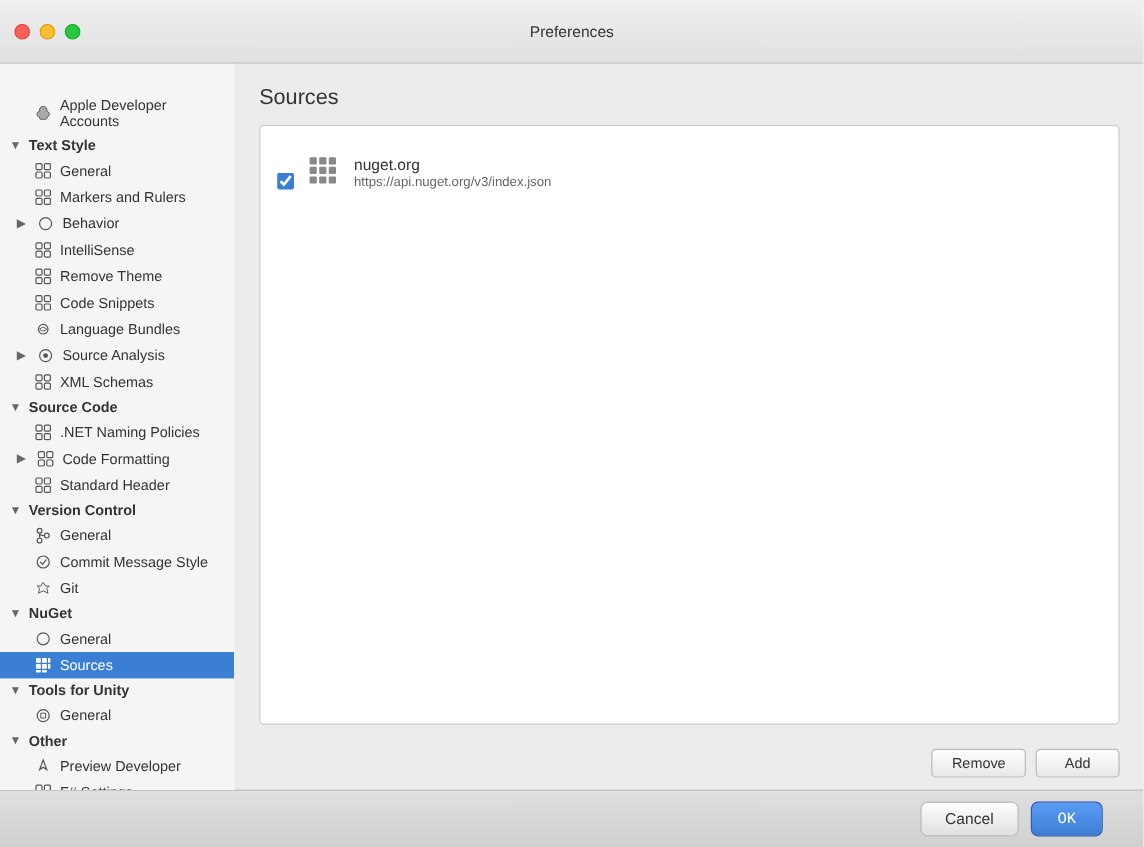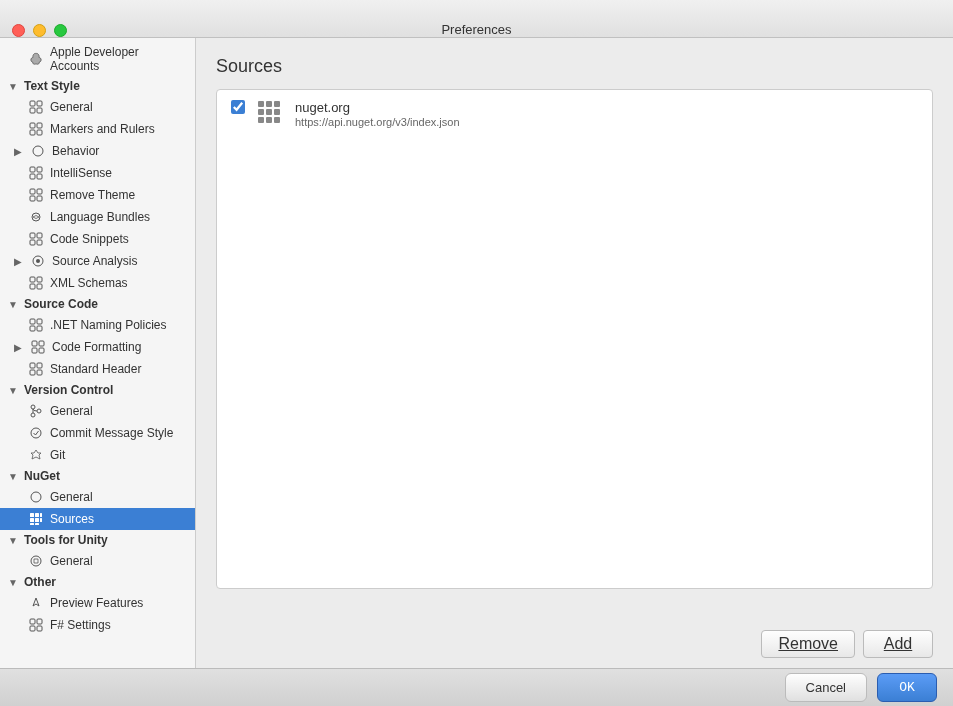--- a/index.html
+++ b/index.html
@@ -9,25 +9,25 @@
       background: #ececec;
       display: flex;
       flex-direction: column;
       width: 953px;
       height: 706px;
       overflow: hidden;
     }
 
     
     .titlebar {
-      height: 38px;
+      height: 53px;
       background: linear-gradient(to bottom, #f0f0f0, #e0e0e0);
       border-bottom: 1px solid #c0c0c0;
       display: flex;
-      align-items: flex-end;
+      align-items: center;
       justify-content: center;
       position: relative;
       flex-shrink: 0;
     }
     .titlebar-buttons {
       position: absolute;
       left: 12px;
       display: flex;
       gap: 8px;
       align-items: center;
@@ -54,21 +54,21 @@
       overflow: hidden;
     }
 
     
     .sidebar {
       width: 196px;
       background: #f5f5f5;
       border-right: 1px solid #ccc;
       overflow-y: auto;
       flex-shrink: 0;
-      padding: 4px 0;
+      padding: 24px 0;
     }
 
     .sidebar-section-header {
       display: flex;
       align-items: center;
       padding: 3px 8px 3px 8px;
       font-size: 12px;
       font-weight: 600;
       color: #333;
       cursor: pointer;
@@ -138,22 +138,22 @@
     .sources-list {
       background: white;
       border: 1px solid #ccc;
       border-radius: 4px;
       overflow: hidden;
       min-height: 500px;
     }
 
     .source-item {
       display: flex;
-      align-items: flex-start;
-      padding: 10px 14px;
+      align-items: flex-end;
+      padding: 25px 14px;
       border-bottom: 1px solid #eee;
     }
     .source-item:last-child {
       border-bottom: none;
     }
 
     .source-checkbox {
       width: 14px;
       height: 14px;
       margin-right: 12px;
@@ -189,39 +189,38 @@
     
     .content-footer {
       padding: 10px 20px;
       display: flex;
       justify-content: flex-end;
       gap: 8px;
     }
 
     .btn-small {
       padding: 4px 16px;
-      font-size: 16px;
+      font-size: 12px;
       border-radius: 4px;
       border: 1px solid #bbb;
       background: linear-gradient(to bottom, #fefefe, #e8e8e8);
       color: #333;
       cursor: pointer;
       min-width: 70px;
-      text-decoration: underline;
     }
 
     
     .dialog-footer {
-      height: 38px;
+      height: 48px;
       background: linear-gradient(to bottom, #e0e0e0, #d0d0d0);
       border-top: 1px solid #bbb;
       display: flex;
       align-items: center;
       justify-content: flex-end;
-      padding: 0 16px;
+      padding: 0 34px;
       gap: 10px;
       flex-shrink: 0;
     }
 
     .btn-cancel {
       padding: 6px 20px;
       font-size: 13px;
       border-radius: 6px;
       border: 1px solid #bbb;
       background: linear-gradient(to bottom, #fefefe, #e0e0e0);
@@ -342,37 +341,37 @@
             <rect x="1" y="8" width="5" height="5" rx="1" fill="none" stroke="#555" stroke-width="1"></rect>
             <rect x="8" y="8" width="5" height="5" rx="1" fill="none" stroke="#555" stroke-width="1"></rect>
           </svg>
       </span>
       <span>Remove Theme</span>
     </div>
 
     <div class="sidebar-item">
       <span class="item-icon">
         <svg viewBox="0 0 14 14">
+            <rect x="1" y="1" width="5" height="5" rx="1" fill="none" stroke="#555" stroke-width="1"></rect>
+            <rect x="8" y="1" width="5" height="5" rx="1" fill="none" stroke="#555" stroke-width="1"></rect>
+            <rect x="1" y="8" width="5" height="5" rx="1" fill="none" stroke="#555" stroke-width="1"></rect>
+            <rect x="8" y="8" width="5" height="5" rx="1" fill="none" stroke="#555" stroke-width="1"></rect>
+          </svg>
+      </span>
+      <span>Code Snippets</span>
+    </div>
+
+    <div class="sidebar-item">
+      <span class="item-icon">
+        <svg viewBox="0 0 14 14">
             <circle cx="7" cy="7" r="4" fill="none" stroke="#555" stroke-width="1"></circle>
             <path d="M4 7 Q7 4 10 7 Q7 10 4 7" fill="none" stroke="#555" stroke-width="0.8"></path>
           </svg>
       </span>
       <span>Language Bundles</span>
-    </div>
-
-    <div class="sidebar-item">
-      <span class="item-icon">
-        <svg viewBox="0 0 14 14">
-            <rect x="1" y="1" width="5" height="5" rx="1" fill="none" stroke="#555" stroke-width="1"></rect>
-            <rect x="8" y="1" width="5" height="5" rx="1" fill="none" stroke="#555" stroke-width="1"></rect>
-            <rect x="1" y="8" width="5" height="5" rx="1" fill="none" stroke="#555" stroke-width="1"></rect>
-            <rect x="8" y="8" width="5" height="5" rx="1" fill="none" stroke="#555" stroke-width="1"></rect>
-          </svg>
-      </span>
-      <span>Code Snippets</span>
     </div>
 
     <div class="sidebar-item expandable">
       <span class="arrow">▶</span>
       <span class="item-icon">
         <svg viewBox="0 0 14 14">
             <circle cx="7" cy="7" r="5" fill="none" stroke="#555" stroke-width="1"></circle>
             <circle cx="7" cy="7" r="2" fill="#555"></circle>
           </svg>
       </span>
@@ -519,21 +518,21 @@
       <span>Other</span>
     </div>
 
 
     <div class="sidebar-item">
       <span class="item-icon">
         <svg viewBox="0 0 14 14">
             <path d="M7 2 L4 10 L7 8 L10 10 Z" fill="none" stroke="#555" stroke-width="1"></path>
           </svg>
       </span>
-      <span>Preview Features</span>
+      <span>Preview Developer</span>
     </div>
 
     <div class="sidebar-item">
       <span class="item-icon">
         <svg viewBox="0 0 14 14">
             <rect x="1" y="1" width="5" height="5" rx="1" fill="none" stroke="#555" stroke-width="1"></rect>
             <rect x="8" y="1" width="5" height="5" rx="1" fill="none" stroke="#555" stroke-width="1"></rect>
             <rect x="1" y="8" width="5" height="5" rx="1" fill="none" stroke="#555" stroke-width="1"></rect>
             <rect x="8" y="8" width="5" height="5" rx="1" fill="none" stroke="#555" stroke-width="1"></rect>
           </svg>

